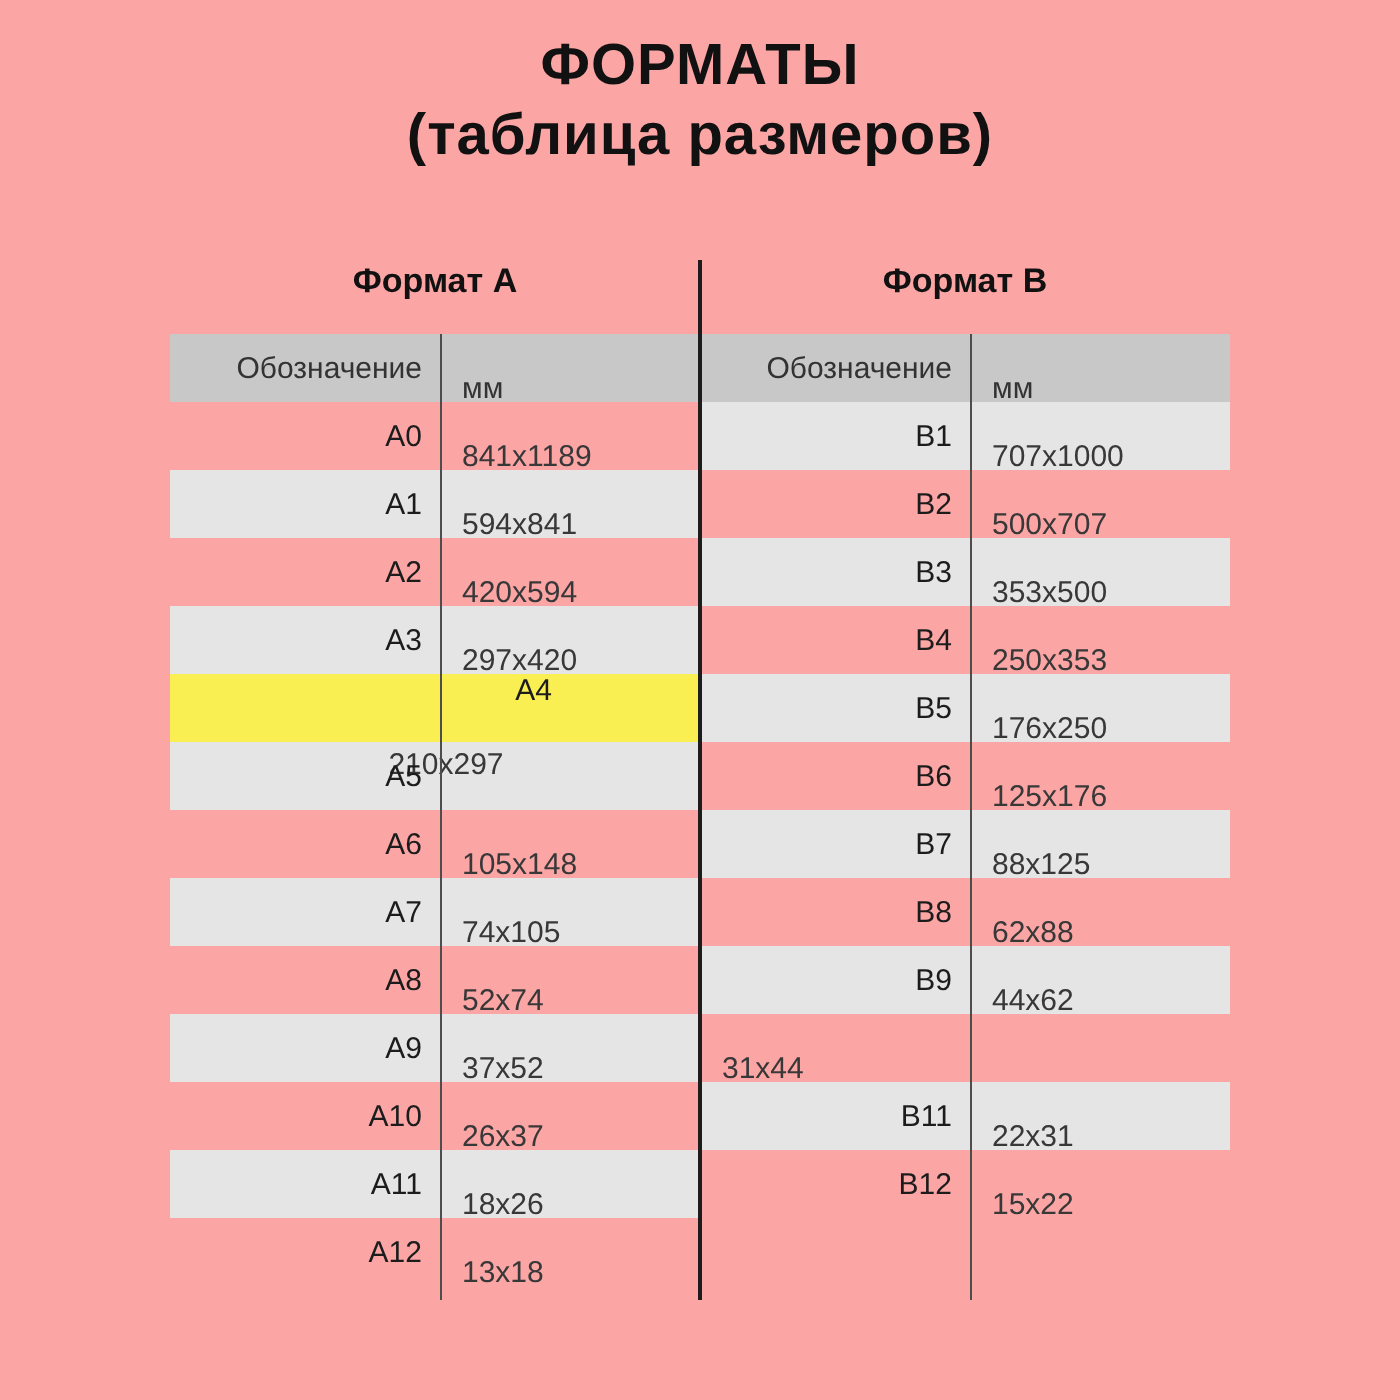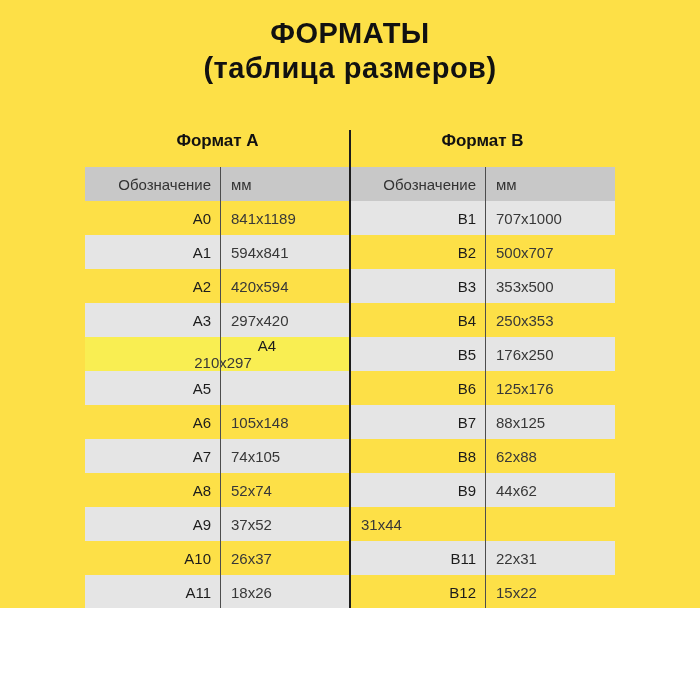--- a/index.html
+++ b/index.html
@@ -5,22 +5,22 @@
   html, body {
     margin: 0;
     padding: 0;
     background: #ffffff;
     font-family: "Liberation Sans", "DejaVu Sans", sans-serif;
     color: #1a1a1a;
   }
   .canvas {
     position: relative;
     width: 700px;
-    height: 608px;
-    background: #fde047;
+    height: 700px;
+    background: #fca5a5;
     overflow: hidden;
   }
   .title-block {
     padding-top: 16px;
     text-align: center;
   }
   .title-line {
     font-size: 29px;
     font-weight: bold;
     line-height: 35px;
@@ -90,20 +90,21 @@
   }
   .row.thead .cell-designation {
     font-weight: normal;
     color: #333333;
   }
   .cell-mm {
     flex: 1;
     box-sizing: border-box;
     padding-left: 11px;
     color: #383838;
+    margin-top: 20px;
   }
   .row.thead .cell-mm { color: #333333; }
 </style>
 </head>
 <body>
 
 <div class="canvas">
 
   <div class="title-block">
     <div class="title-line">ФОРМАТЫ</div>

